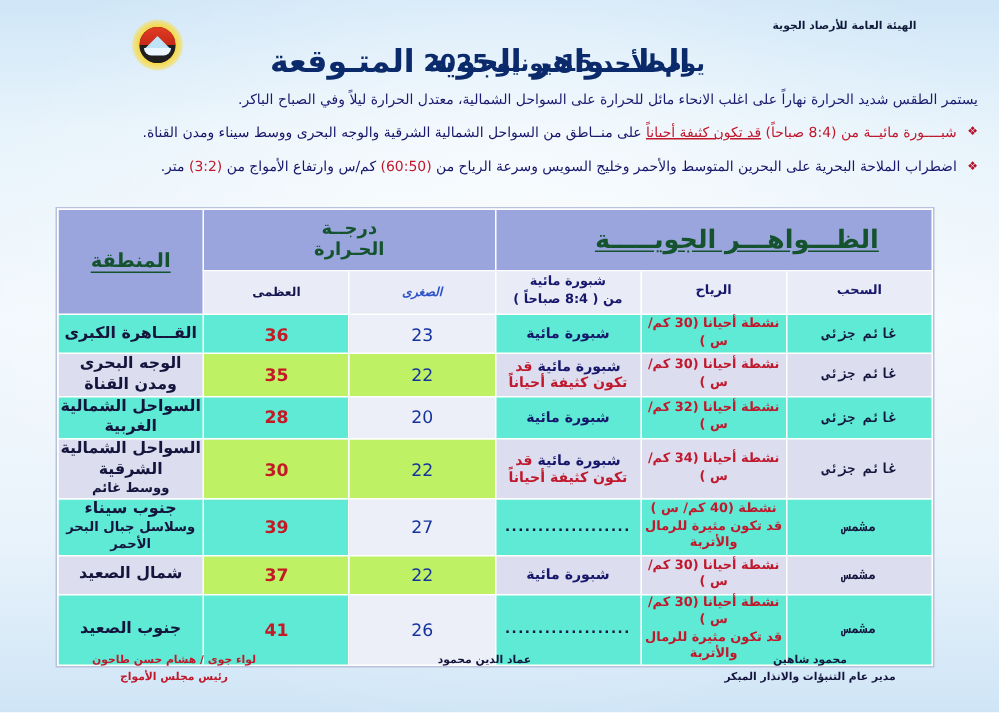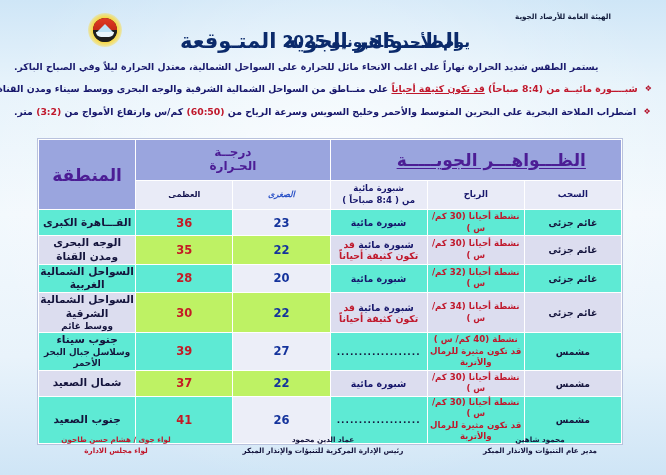--- a/index.html
+++ b/index.html
@@ -122,22 +122,22 @@
 
   
   .notes {
     position: relative;
     margin-top: 2px;
     padding: 0 14px 0 14px;
   }
   .note-line {
     color: #1a1a6e;
     font-size: 9.3px;
-    font-weight: bold;
-    text-align: left;
+    font-weight: normal;
+    text-align: right;
     line-height: 1.5;
     white-space: nowrap;
   }
   .note-line.n1 { margin-bottom: 8px; }
   .note-line.n2 { margin-bottom: 9px; }
   .note-line.n3 { margin-bottom: 6px; }
   .bullet {
     color: #b3122b;
     font-size: 8px;
     margin-left: 4px;
@@ -163,39 +163,40 @@
   }
   table.wx th, table.wx td {
     border: 1px solid #ffffff;
     padding: 0;
     text-align: center;
     vertical-align: middle;
   }
   .hdr-top th {
     background: #9aa5de;
     height: 40px;
-    color: #4c1d95;
+    color: #14532d;
   }
   .hdr-top th.phenom {
     font-size: 17px;
     font-weight: bold;
     letter-spacing: 0.5px;
     text-decoration: underline;
     text-underline-offset: 2px;
     padding-left: 31px;
   }
   .hdr-top th.temp {
     font-size: 12px;
     font-weight: bold;
     line-height: 1.15;
     background: #9aa5de;
   }
   .hdr-top th.region {
-    font-size: 17px;
-    font-weight: bold;
+    font-size: 13px;
+    font-weight: bold;
+    text-decoration: underline;
     text-underline-offset: 3px;
     background: #9aa5de;
   }
   .hdr-sub th {
     background: #e9ebf7;
     height: 28px;
     font-size: 8.6px;
     font-weight: bold;
     color: #17176b;
     line-height: 1.35;
@@ -209,20 +210,21 @@
   tbody tr { height: 26px; }
   tbody tr.alt td { background: #dcddef; }
   tbody tr td { background: #5eead4; }
   tbody tr.tall { height: 36px; }
 
   td.cloud {
     font-size: 9.2px;
     font-weight: bold;
     color: #14143c;
     width: 68px;
+    font-family: Liberation Mono, monospace;
   }
   td.wind {
     font-size: 8.6px;
     font-weight: bold;
     color: #c0182c;
     width: 118px;
     line-height: 1.35;
   }
   td.mist {
     font-size: 9.4px;
@@ -231,21 +233,21 @@
     width: 158px;
   }
   td.mist .dots {
     color: #14143c;
     letter-spacing: 1px;
     font-size: 9px;
   }
   td.tmin {
     width: 36px;
     font-size: 11.5px;
-    font-weight: bold;
+    font-weight: normal;
     color: #15339c;
     background: #eceef8;
   }
   td.tmax {
     width: 36px;
     font-size: 11.5px;
     font-weight: bold;
     color: #c41a25;
   }
   tbody tr.alt td.tmin, tbody tr.alt td.tmax { background: #bef264; }
@@ -416,22 +418,21 @@
     </table>
   </div>
 
   <div class="footer">
     <div class="sig">
       <span class="name">محمود شاهين</span>
       <span class="role">مدير عام التنبؤات والانذار المبكر</span>
     </div>
     <div class="sig">
       <span class="name">عماد الدين محمود</span>
-      <span class="role">رئيس الإدارة المركزية للتنبؤات والإنذار المبكر</span>
     </div>
     <div class="sig left">
       <span class="name">لواء جوى / هشام حسن طاحون</span>
-      <span class="role">لواء مجلس الادارة</span>
+      <span class="role">رئيس مجلس الأمواج</span>
     </div>
   </div>
 
 </div>
 </div>
 
 </body></html>

